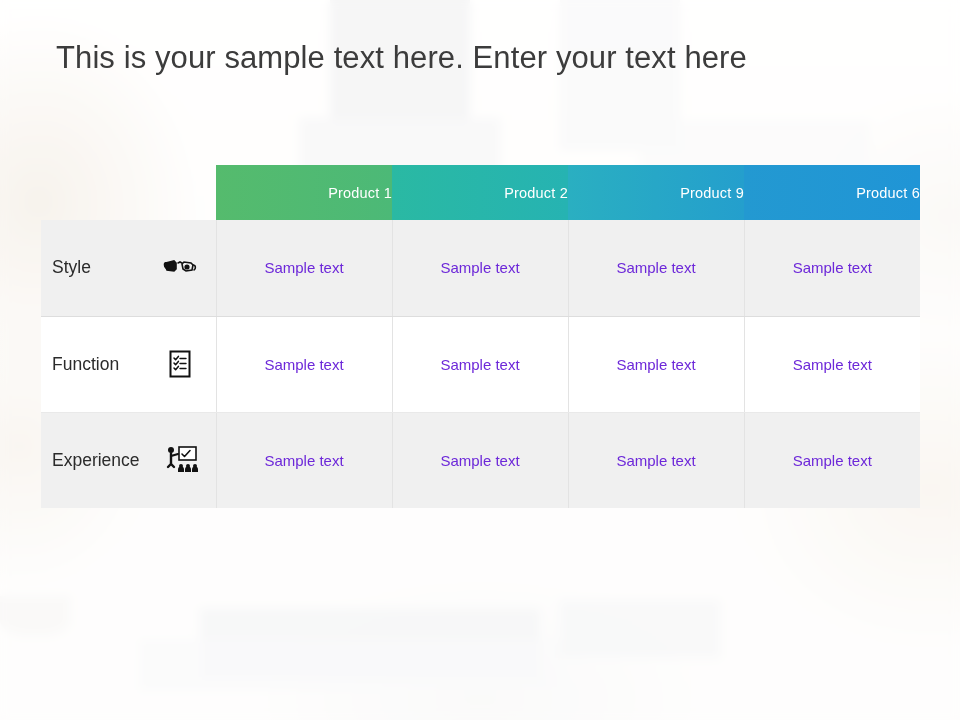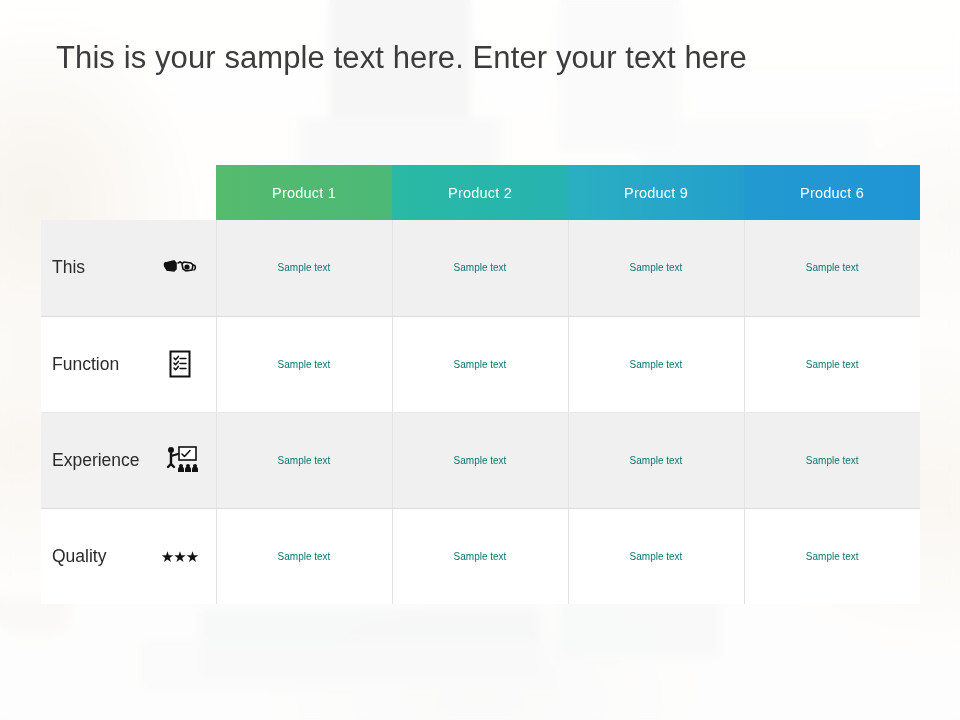--- a/index.html
+++ b/index.html
@@ -93,21 +93,21 @@
 
   col.col-label { width: 175px; }
   col.col-prod  { width: 176px; }
 
   thead th {
     height: 55px;
     padding: 0;
     color: #ffffff;
     font-size: 14.5px;
     font-weight: 400;
-    text-align: center;
+    text-align: right;
     vertical-align: middle;
     letter-spacing: 0.2px;
   }
   th.label-head {
     background: transparent;
   }
   th.p1 { background: linear-gradient(90deg, #55bb6d 0%, #4cb977 100%); }
   th.p2 { background: linear-gradient(90deg, #2ab9a3 0%, #26b3b2 100%); margin-left: 9px; }
   th.p3 { background: linear-gradient(90deg, #2aafc1 0%, #249fcd 100%); }
   th.p4 { background: linear-gradient(90deg, #2399d1 0%, #2095d6 100%); }
@@ -147,22 +147,22 @@
     width: 40px;
     height: 36px;
     display: flex;
     align-items: center;
     justify-content: center;
     color: #111111;
   }
   .row-icon svg { display: block; }
 
   .cell-text {
-    font-size: 10px;
-    color: #0f766e;
+    font-size: 15px;
+    color: #6d28d9;
     text-align: center;
     font-weight: 400;
   }
 
   .stars {
     font-size: 15px;
     letter-spacing: -1px;
     color: #111111;
     line-height: 1;
   }
@@ -206,21 +206,21 @@
           <th class="p3">Product 9</th>
           <th class="p4">Product 6</th>
         </tr>
       </thead>
 
       <tbody>
 
         <tr class="odd">
           <td class="label-cell">
             <div class="label-inner">
-              <span class="row-label">This</span>
+              <span class="row-label">Style</span>
               <span class="row-icon">
                 <svg width="34" height="22" viewBox="0 0 34 22" fill="none" stroke="#111" stroke-width="1.6">
                   <path d="M2 8 L3 6 L11 4 L13 6 L13 12 L11 14 L4 13 Z" fill="#111"></path>
                   <path d="M15 6 L17 5 L19 6" stroke-linecap="round"></path>
                   <path d="M19 7 L21 5 L28 6 L30 8 L29 13 L23 14 L20 12 Z" fill="none"></path>
                   <circle cx="24" cy="10" r="1.8" fill="#111"></circle>
                   <path d="M30 8 C33 8 33 12 31 13" stroke-linecap="round"></path>
                   <path d="M3 6 C1 5 1 10 3 11" stroke-linecap="round"></path>
                 </svg>
               </span>
@@ -298,39 +298,17 @@
             <div class="cell-text">Sample text</div>
           </td>
           <td>
             <div class="cell-text">Sample text</div>
           </td>
           <td class="last">
             <div class="cell-text">Sample text</div>
           </td>
         </tr>
 
-        <tr class="even">
-          <td class="label-cell">
-            <div class="label-inner">
-              <span class="row-label">Quality</span>
-              <span class="row-icon">
-                <span class="stars">★★★</span>
-              </span>
-            </div>
-          </td>
-          <td>
-            <div class="cell-text">Sample text</div>
-          </td>
-          <td>
-            <div class="cell-text">Sample text</div>
-          </td>
-          <td>
-            <div class="cell-text">Sample text</div>
-          </td>
-          <td class="last">
-            <div class="cell-text">Sample text</div>
-          </td>
-        </tr>
       </tbody>
     </table>
   </div>
 
 </div>
 
 </body></html>

